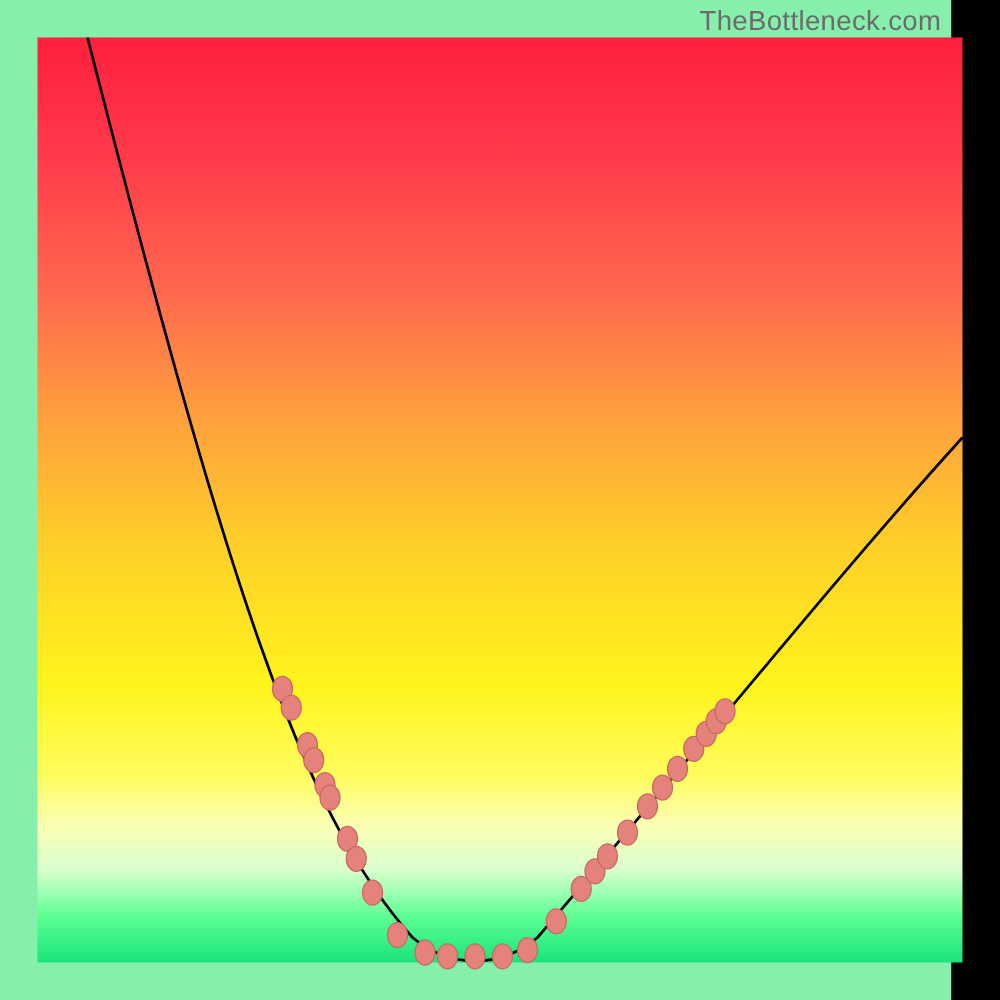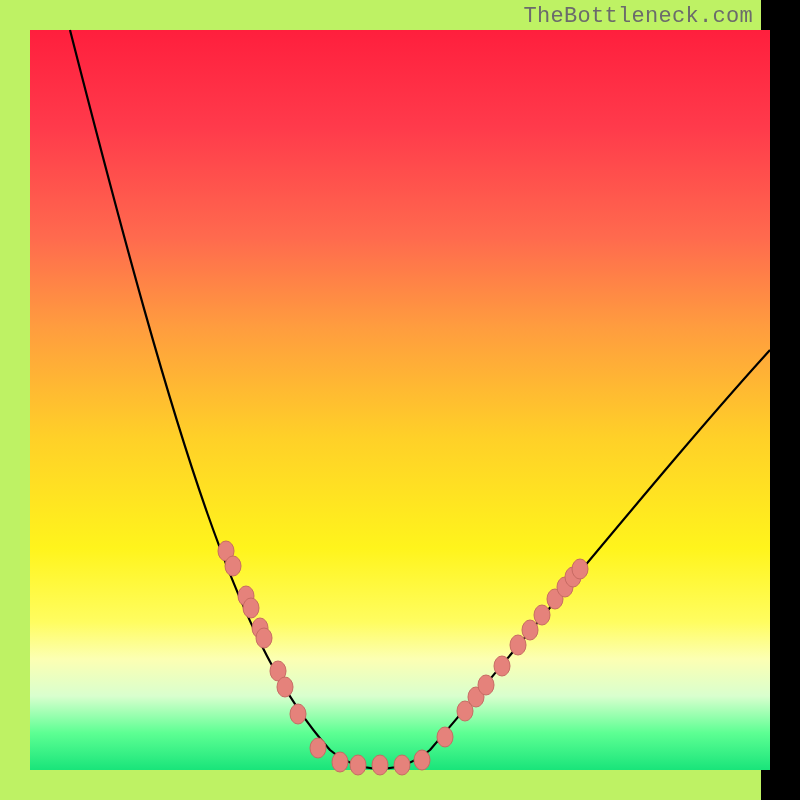--- a/index.html
+++ b/index.html
@@ -8,22 +8,21 @@
     width: 800px;
     height: 800px;
     overflow: hidden;
     font-family: Arial, Helvetica, sans-serif;
     background: #000;
   }
   .frame {
     position: relative;
     width: 761px;
     height: 800px;
-    background: #bef264;
-    font-family: Liberation Mono, monospace;
+    background: #86efac;
   }
   .plot-area {
     position: absolute;
     left: 30px;
     top: 30px;
     width: 740px;
     height: 740px;
     background: linear-gradient(
       to bottom,
       #ff1f3d 0%,

